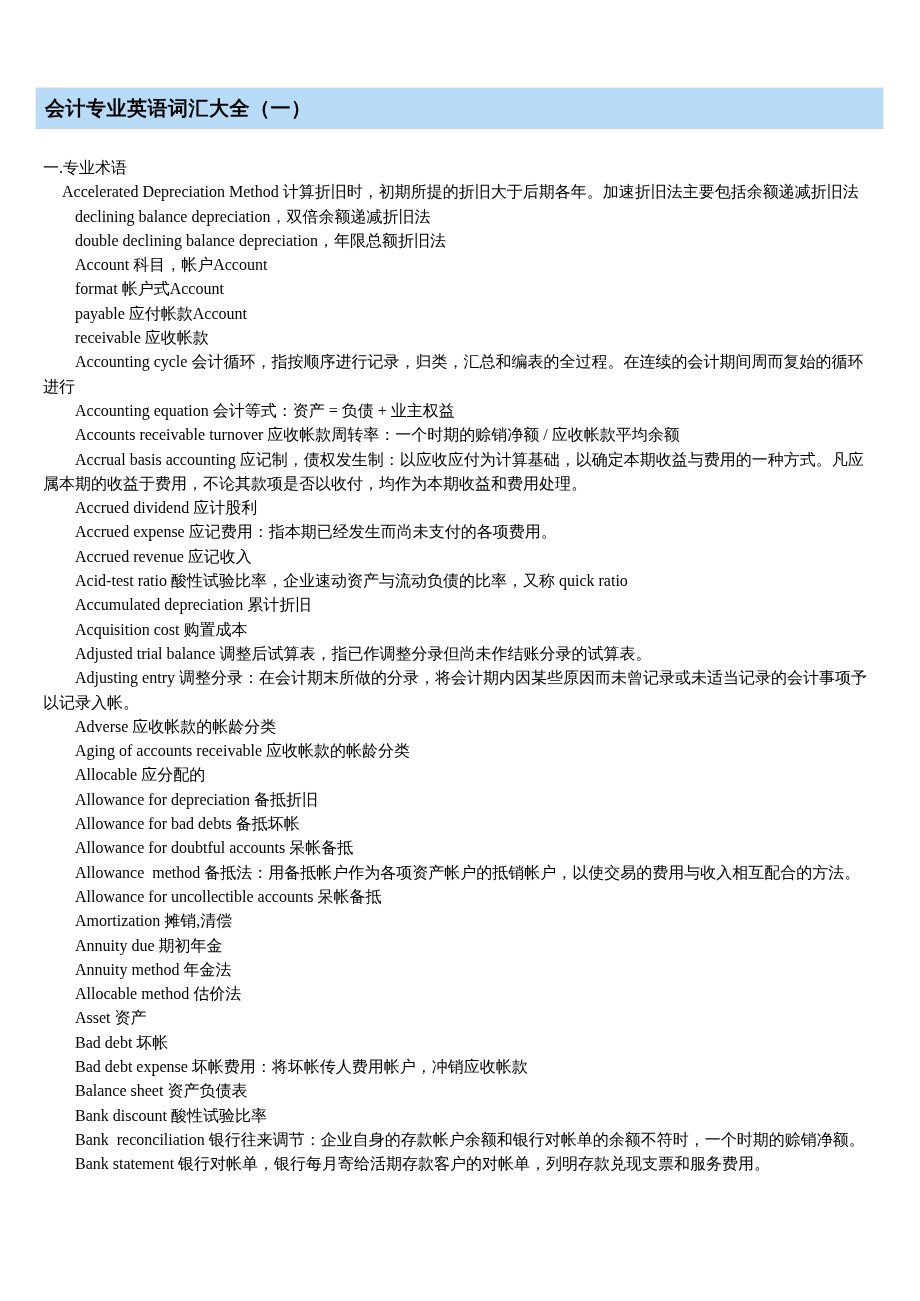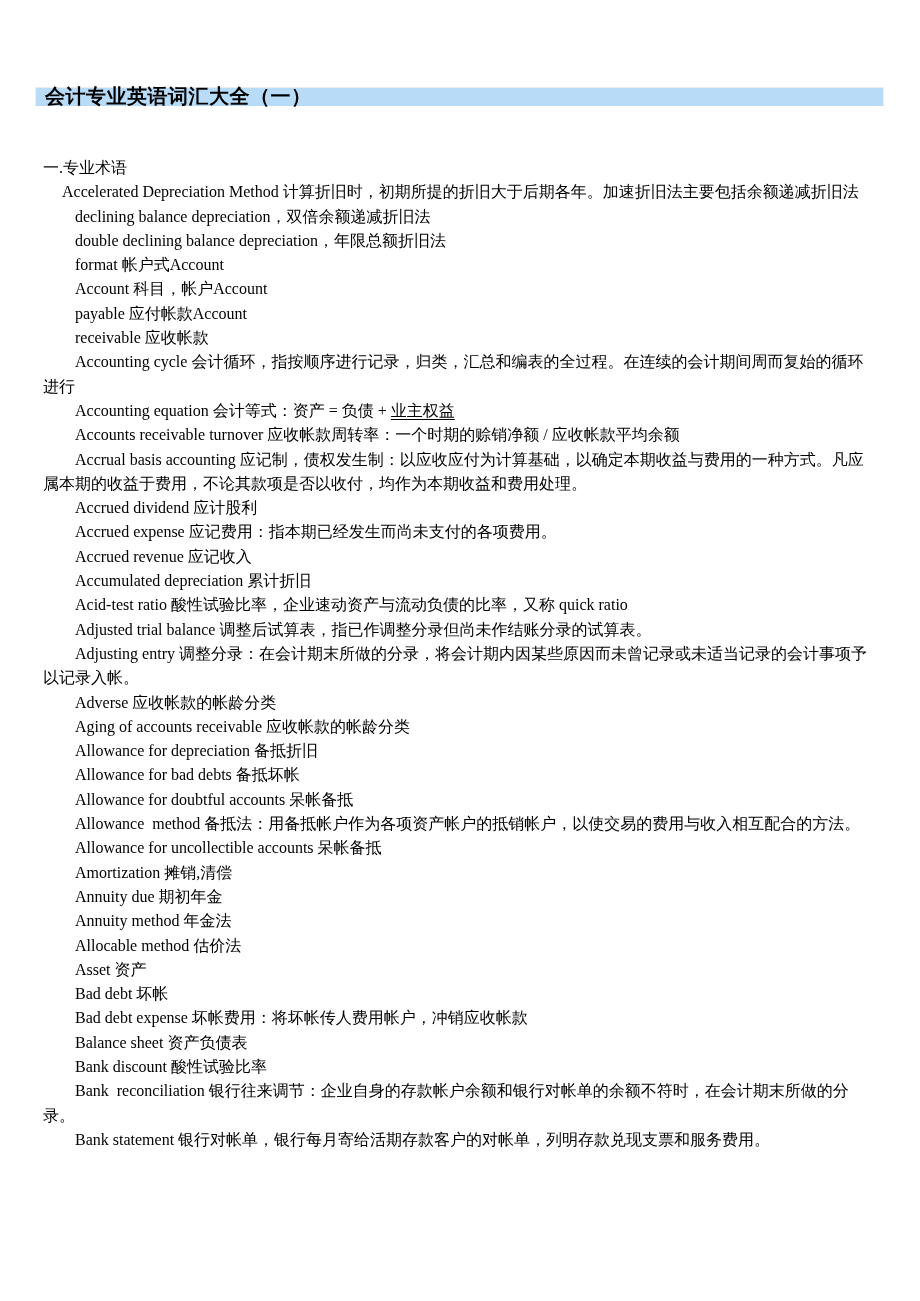--- a/index.html
+++ b/index.html
@@ -13,21 +13,21 @@
     background: #ffffff;
     color: #000000;
     font-family: "Liberation Serif", "DejaVu Serif", serif;
     overflow: hidden;
   }
   .title-bar {
     position: absolute;
     left: 35px;
     top: 87px;
     width: 849px;
-    height: 19px;
+    height: 42px;
     box-sizing: border-box;
     display: flex;
     align-items: center;
     padding-left: 9px;
     border-top: 1px solid #ececec;
     border-left: 1px solid #f0f0f0;
     border-right: 1px solid #f0f0f0;
     border-bottom: 1px dotted #cfcfcf;
   }
   .title-bar .title {
@@ -53,64 +53,65 @@
   .heading {
     text-indent: 0;
   }
   .entry {
     text-indent: 32px;
   }
   .entry.narrow {
     text-indent: 19px;
   }
   .u {
-    text-decoration: underline;
     text-underline-offset: 3px;
     margin-top: 16px;
   }
 </style>
 </head>
 <body>
 
 <div class="title-bar" style="background: rgb(184, 220, 248);">
   <span class="title">会计专业英语词汇大全（一）</span>
 </div>
 
 <div class="doc-body">
   <p class="heading">一.专业术语</p>
 
 <p class="entry narrow">Accelerated Depreciation Method 计算折旧时，初期所提的折旧大于后期各年。加速折旧法主要包括余额递减折旧法</p>
     <p class="entry">declining balance depreciation，双倍余额递减折旧法</p>
     <p class="entry">double declining balance depreciation，年限总额折旧法</p>
+    <p class="entry">Account 科目，帐户Account</p>
     <p class="entry">format 帐户式Account</p>
-    <p class="entry">Account 科目，帐户Account</p>
     <p class="entry">payable 应付帐款Account</p>
     <p class="entry">receivable 应收帐款</p>
     <p class="entry">Accounting cycle 会计循环，指按顺序进行记录，归类，汇总和编表的全过程。在连续的会计期间周而复始的循环进行</p>
     <p class="entry">Accounting equation 会计等式：资产 = 负债 + <span class="u">业主权益</span></p>
     <p class="entry">Accounts receivable turnover 应收帐款周转率：一个时期的赊销净额 / 应收帐款平均余额</p>
     <p class="entry">Accrual basis accounting 应记制，债权发生制：以应收应付为计算基础，以确定本期收益与费用的一种方式。凡应属本期的收益于费用，不论其款项是否以收付，均作为本期收益和费用处理。</p>
     <p class="entry">Accrued dividend 应计股利</p>
     <p class="entry">Accrued expense 应记费用：指本期已经发生而尚未支付的各项费用。</p>
     <p class="entry">Accrued revenue 应记收入</p>
+    <p class="entry">Acid-test ratio 酸性试验比率，企业速动资产与流动负债的比率，又称 quick ratio</p>
     <p class="entry">Accumulated depreciation 累计折旧</p>
-    <p class="entry">Acid-test ratio 酸性试验比率，企业速动资产与流动负债的比率，又称 quick ratio</p>
+    <p class="entry">Acquisition cost 购置成本</p>
     <p class="entry">Adjusted trial balance 调整后试算表，指已作调整分录但尚未作结账分录的试算表。</p>
     <p class="entry">Adjusting entry 调整分录：在会计期末所做的分录，将会计期内因某些原因而未曾记录或未适当记录的会计事项予以记录入帐。</p>
     <p class="entry">Adverse 应收帐款的帐龄分类</p>
     <p class="entry">Aging of accounts receivable 应收帐款的帐龄分类</p>
+    <p class="entry">Allocable 应分配的</p>
     <p class="entry">Allowance for depreciation 备抵折旧</p>
     <p class="entry">Allowance for bad debts 备抵坏帐</p>
     <p class="entry">Allowance for doubtful accounts 呆帐备抵</p>
     <p class="entry">Allowance  method 备抵法：用备抵帐户作为各项资产帐户的抵销帐户，以使交易的费用与收入相互配合的方法。</p>
     <p class="entry">Allowance for uncollectible accounts 呆帐备抵</p>
     <p class="entry">Amortization 摊销,清偿</p>
     <p class="entry">Annuity due 期初年金</p>
     <p class="entry">Annuity method 年金法</p>
     <p class="entry">Allocable method 估价法</p>
     <p class="entry">Asset 资产</p>
     <p class="entry">Bad debt 坏帐</p>
     <p class="entry">Bad debt expense 坏帐费用：将坏帐传人费用帐户，冲销应收帐款</p>
     <p class="entry">Balance sheet 资产负债表</p>
     <p class="entry">Bank discount 酸性试验比率</p>
-    <p class="entry">Bank  reconciliation 银行往来调节：企业自身的存款帐户余额和银行对帐单的余额不符时，在会计期末所做的分录。</p>
+    <p class="entry">Bank  reconciliation 银行往来调节：企业自身的存款帐户余额和银行对帐单的余额不符时，一个时期的赊销净额。</p>
     <p class="entry">Bank statement 银行对帐单，银行每月寄给活期存款客户的对帐单，列明存款兑现支票和服务费用。</p>
   </div>
 
 </body></html>

